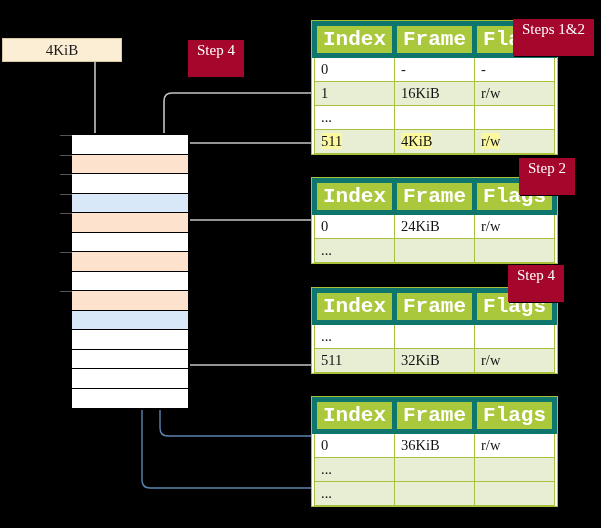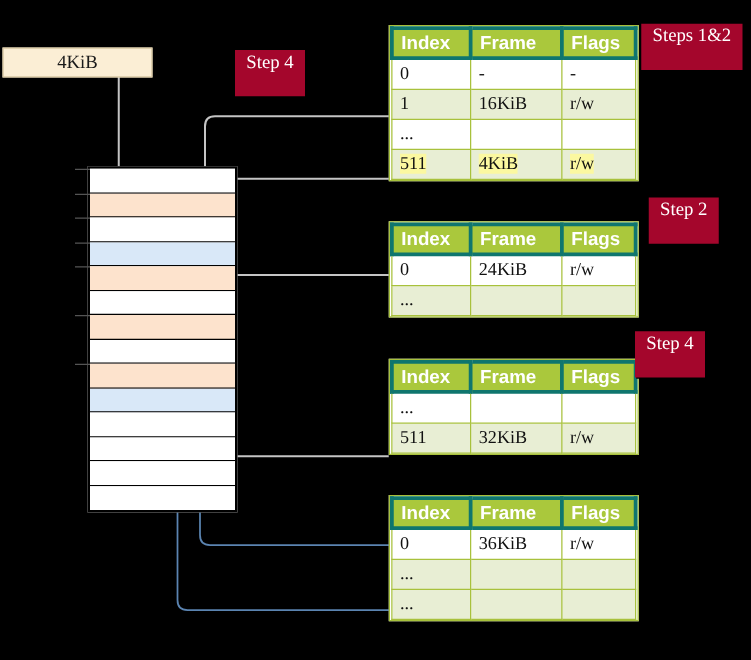--- a/index.html
+++ b/index.html
@@ -22,23 +22,23 @@
   .memrow{height:19.5px;box-sizing:border-box;border-bottom:1px solid #000;background:#fff;}
   .memrow:last-child{border-bottom:none;}
   .memrow.write{background:#fde3cd;}
   .memrow.read{background:#d9e8f8;}
   .tick{position:absolute;left:-12px;width:12px;height:0;border-top:1px solid #555;}
 
   
   .ptable{position:absolute;border:1px solid #a8c13c;border-collapse:collapse;
           background:#fff;font-size:14.5px;color:#111;}
   .ptable table{border-collapse:collapse;}
-  .ptable th{background:#aac83c;color:#fff;font-weight:bold;font-size:15px;
-             text-align:left;padding:2px 6px;border:3px solid #0f766e;
-             font-family:Liberation Sans, sans-serif;}
+  .ptable th{background:#aac83c;color:#fff;font-weight:bold;font-size:21px;
+             text-align:left;padding:2px 6px;border:5px solid #0f766e;
+             font-family:Liberation Mono, monospace;}
   .ptable td{border:1px solid #a8c13c;padding:2px 6px;height:19px;
              vertical-align:middle;white-space:nowrap;}
   .ptable tr.alt td{background:#e8eed4;}
   .ptable td.c-index{width:50px;}
   .ptable td.c-frame{width:60px;}
   .ptable td.c-flags{width:46px;}
   .hl{background:#fbf8a0;}
 
   
   .step{position:absolute;background:#a4062c;color:#fff;font-size:15px;

